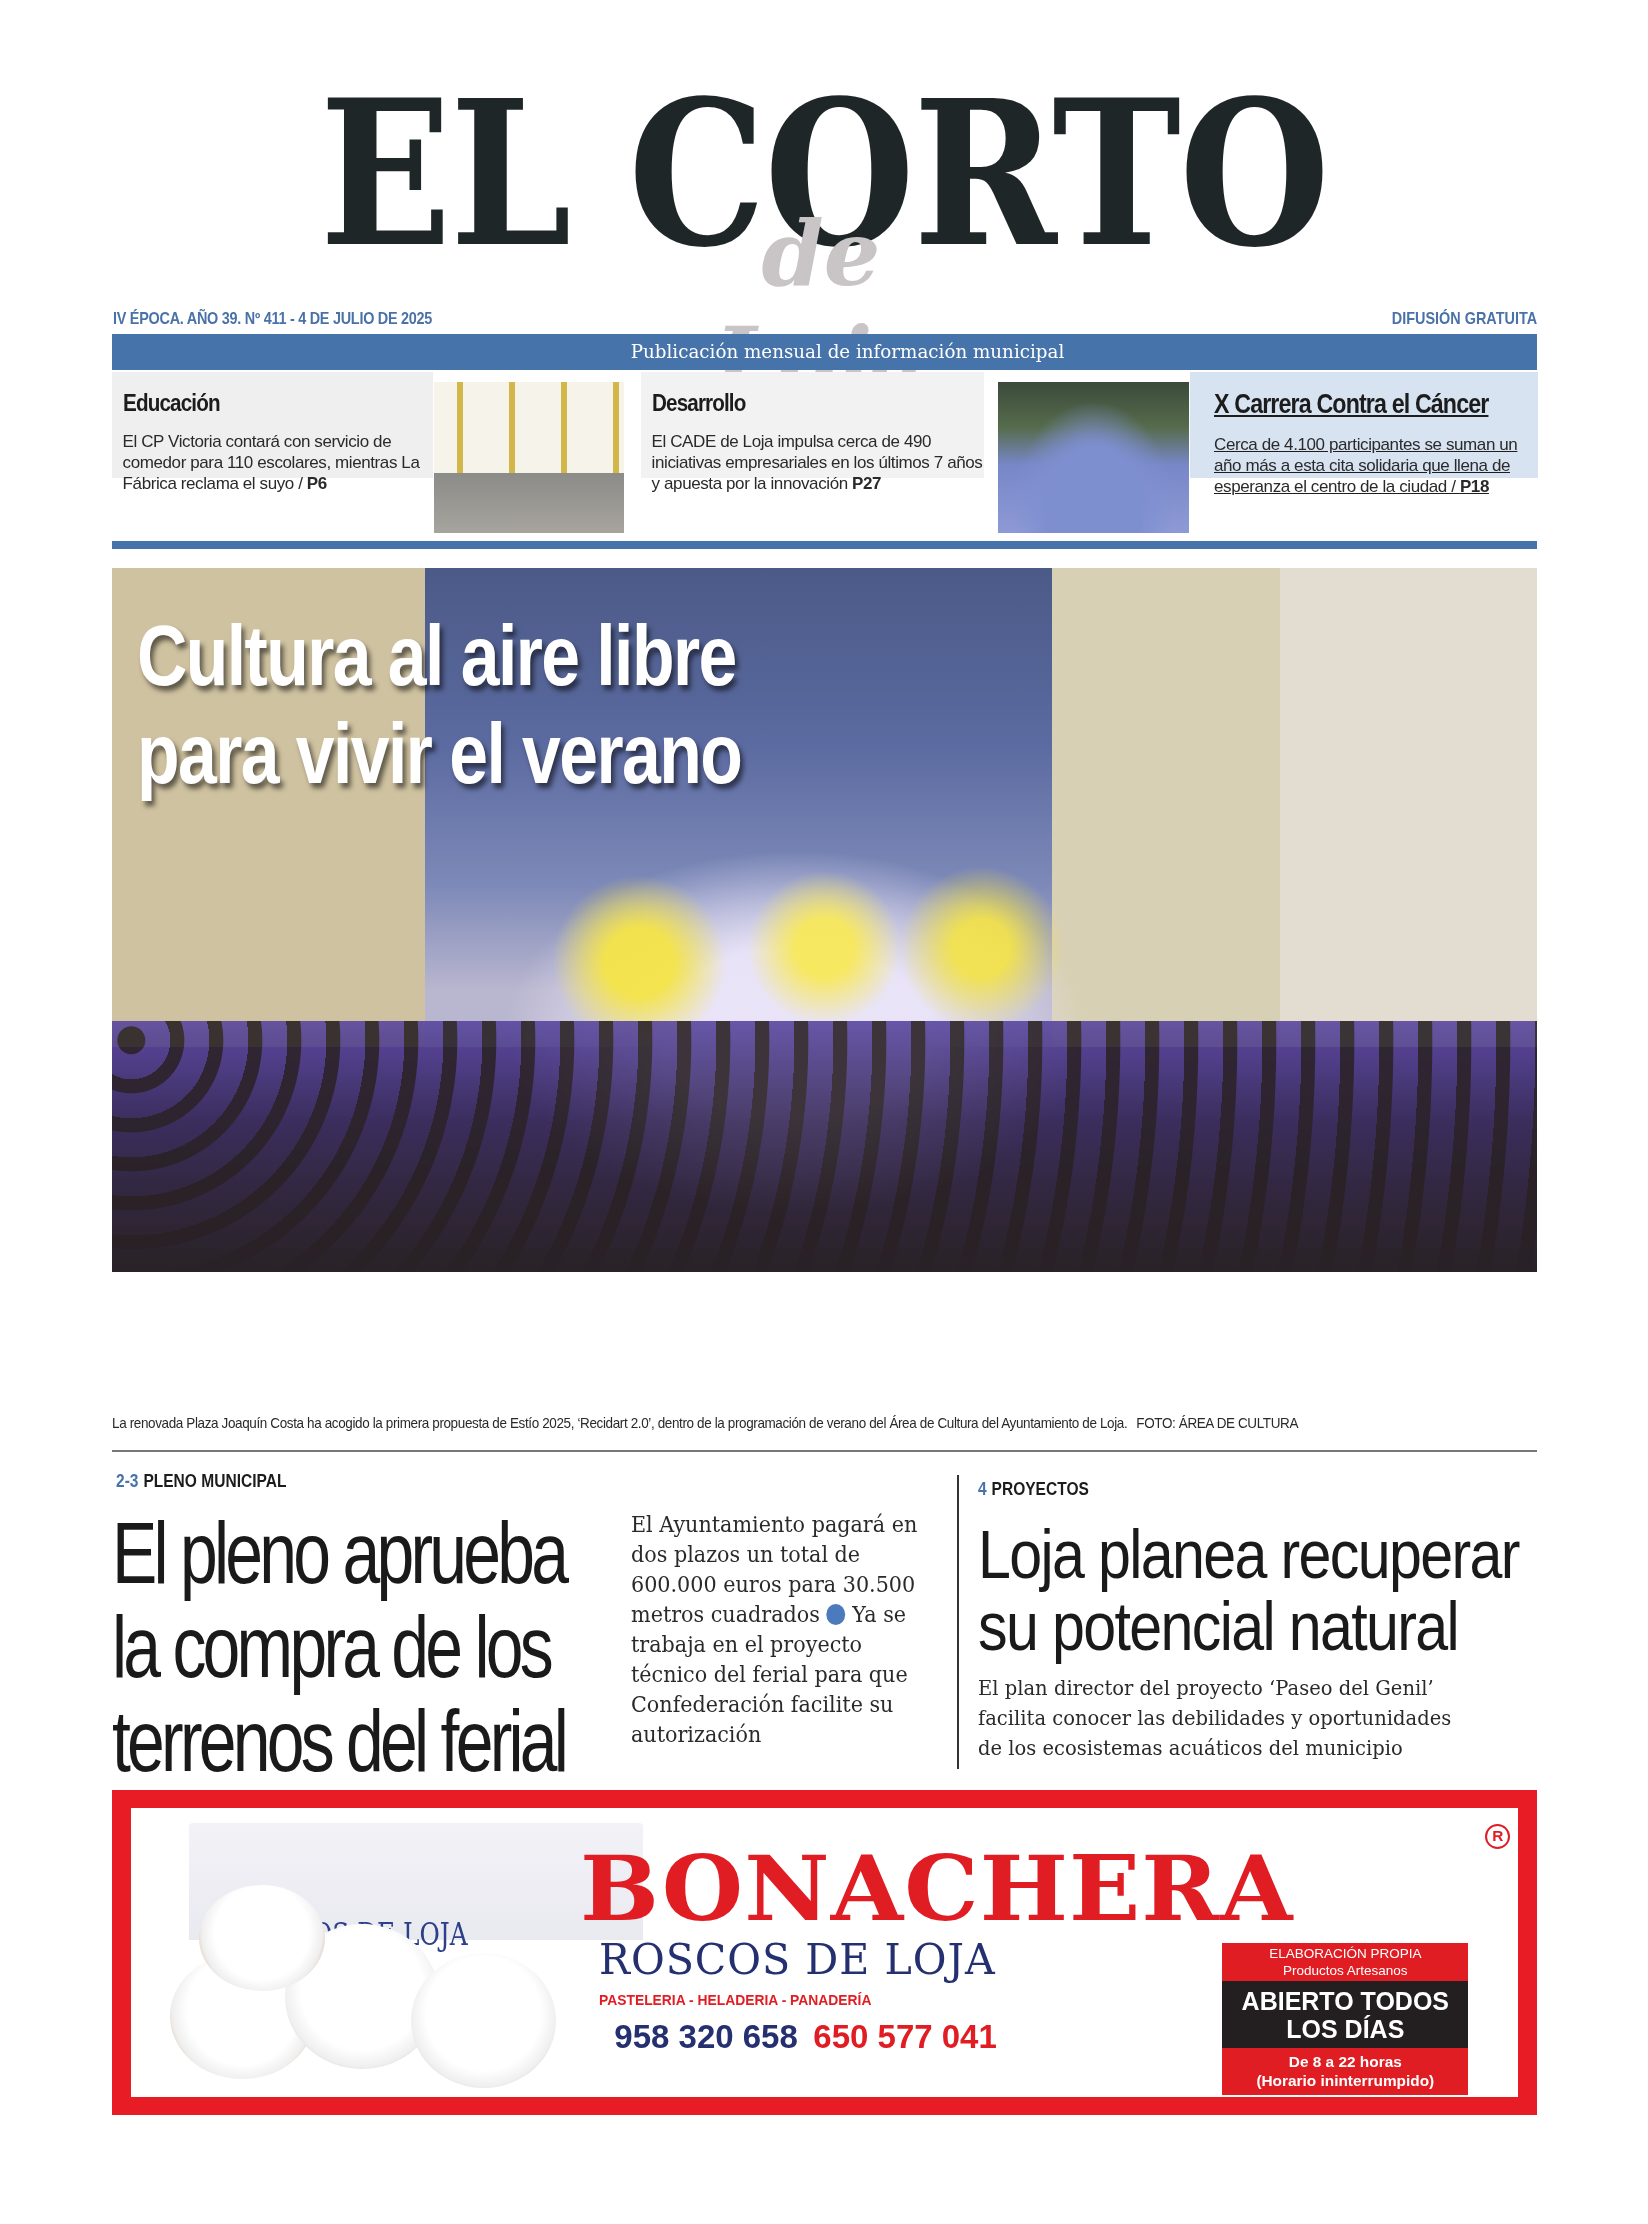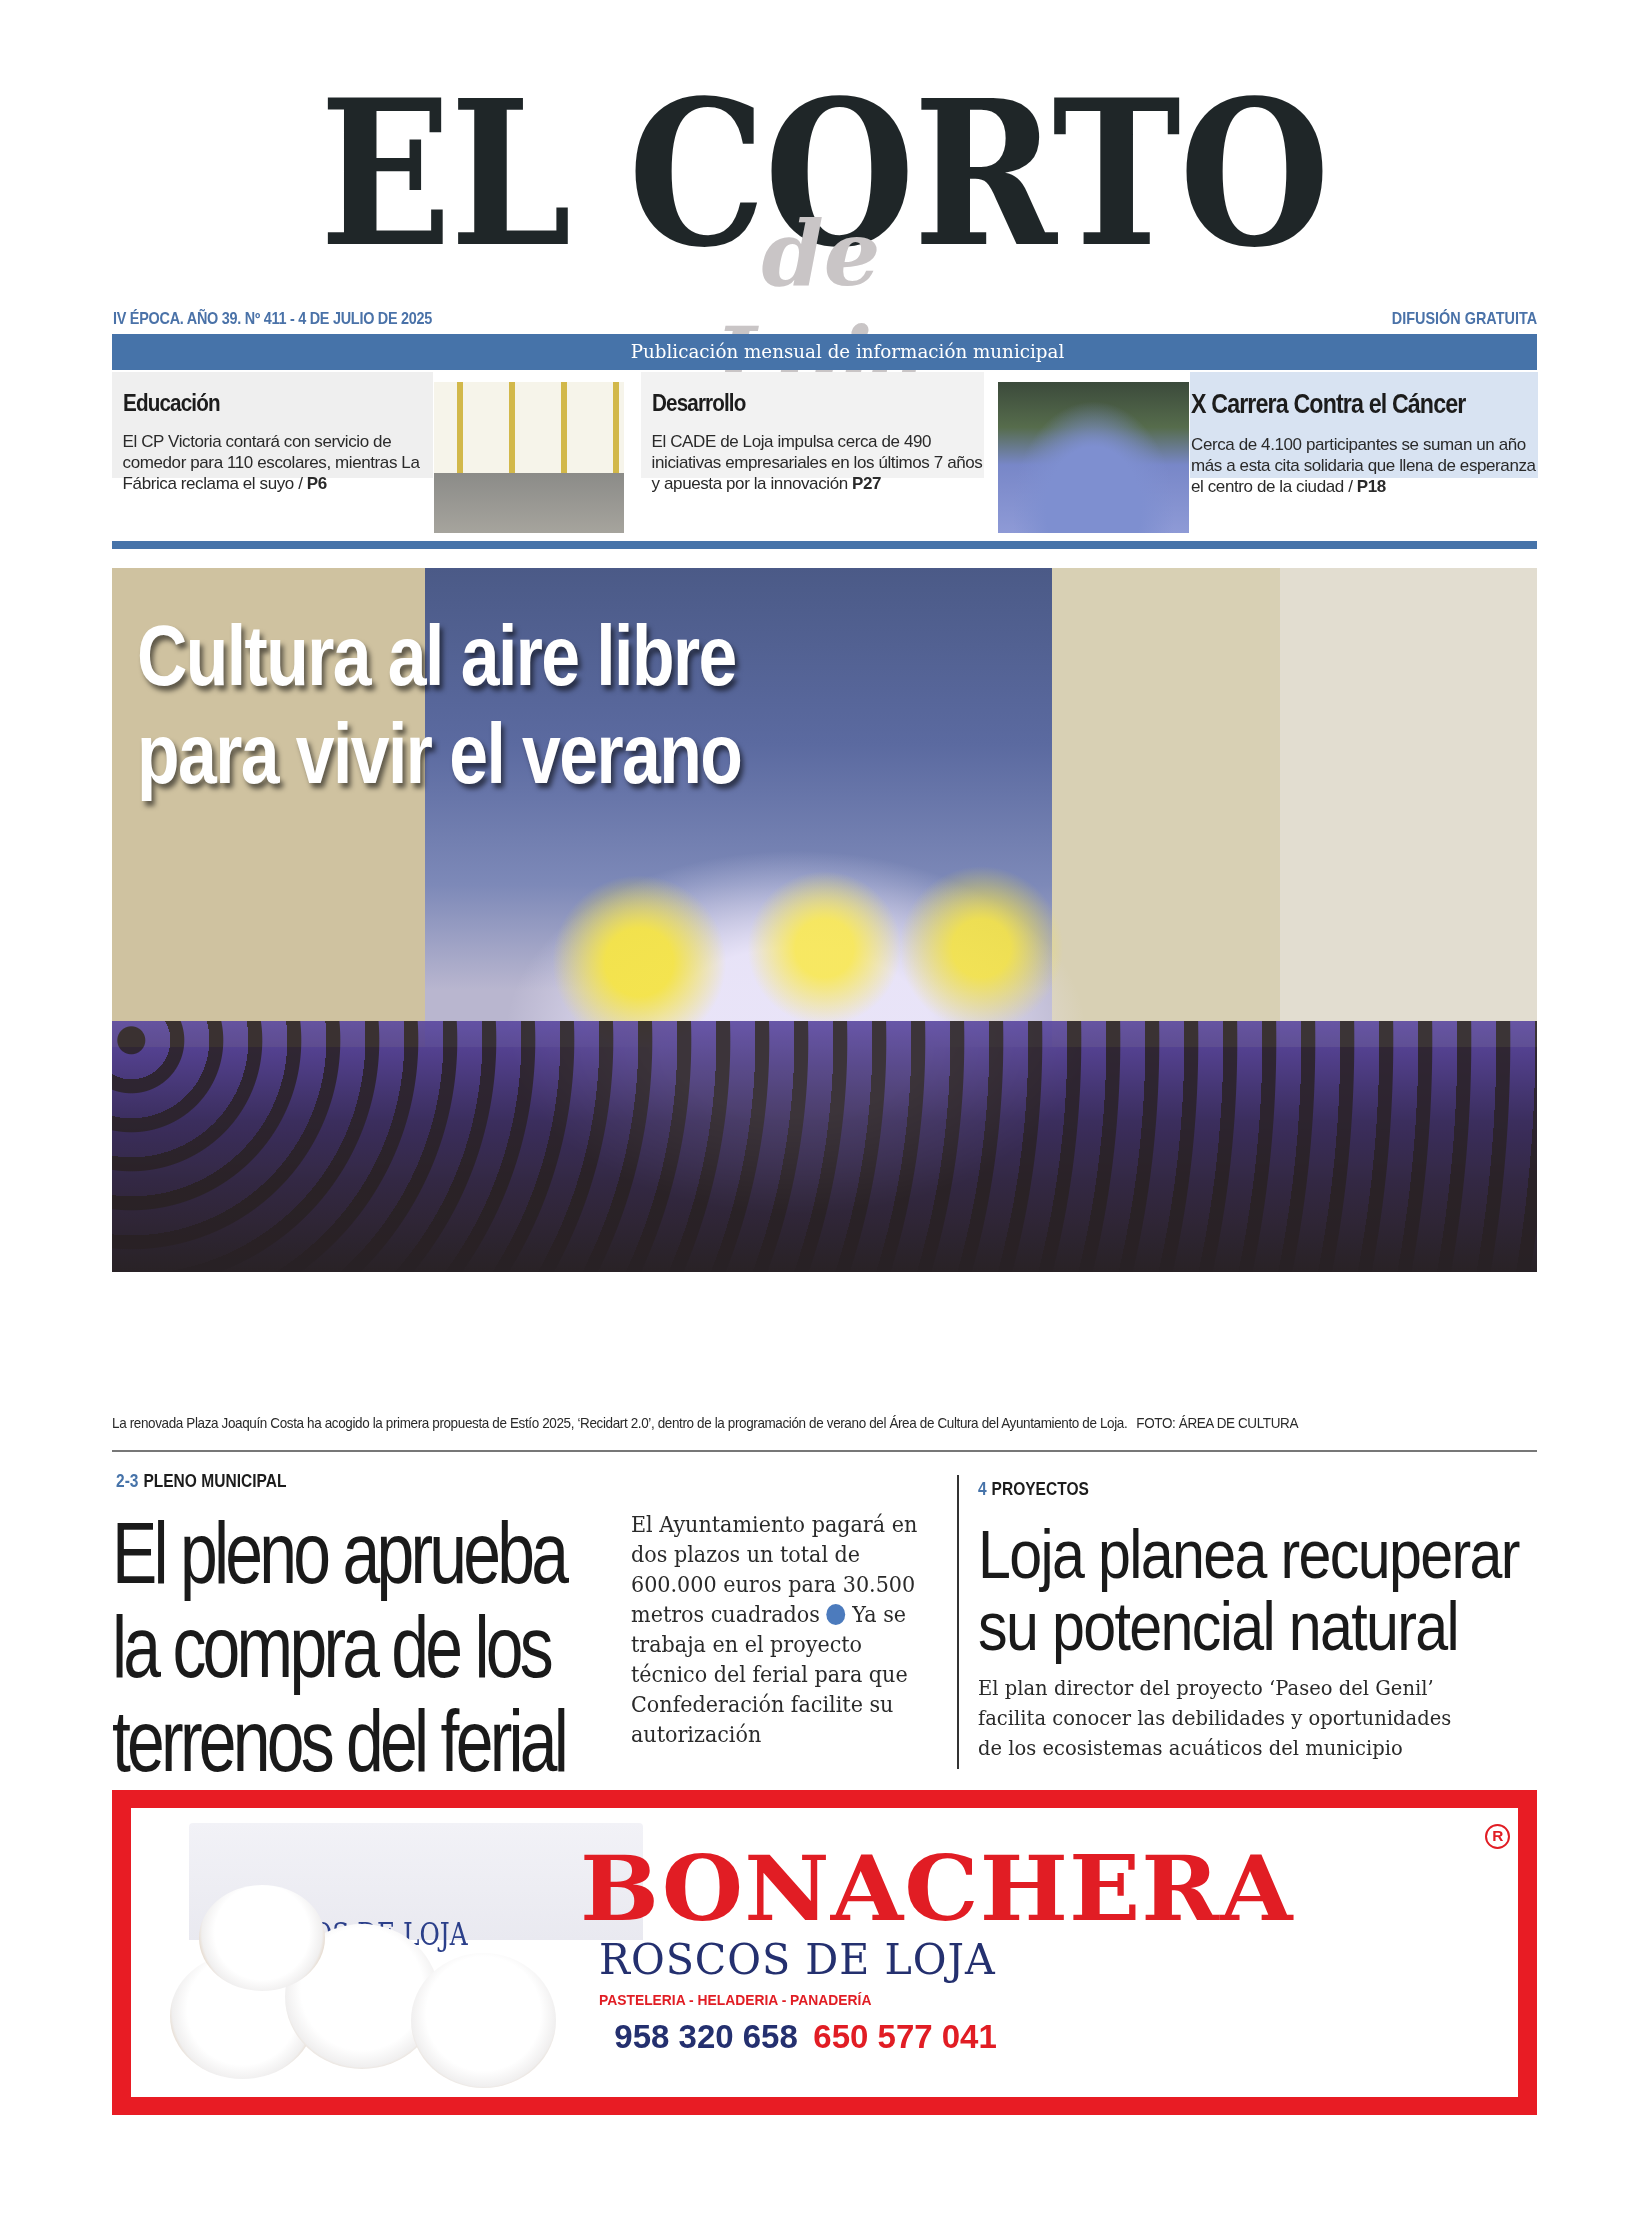--- a/index.html
+++ b/index.html
@@ -165,21 +165,21 @@
 
 <div class="abs teaser t-dev">
   <div class="teaser-pad">
     <div class="teaser-title">Desarrollo</div>
     <div class="teaser-text"><span>El CADE de Loja impulsa cerca de 490 iniciativas empresariales en los últimos 7 años y apuesta por la innovación </span><b>P27</b></div>
   </div>
 </div>
 
 <div class="abs t-run-photo"></div>
 <div class="abs teaser t-run">
-  <div class="teaser-pad" style="padding-left:1px;">
+  <div class="teaser-pad" style="padding-left:24px;text-decoration:underline;">
     <div class="teaser-title" style="font-size:27px;">X Carrera Contra el Cáncer</div>
     <div class="teaser-text"><span>Cerca de 4.100 participantes se suman un año más a esta cita solidaria que llena de esperanza el centro de la ciudad / </span><b>P18</b></div>
   </div>
 </div>
 
 <div class="abs blue-rule"></div>
 
 <div class="abs hero">
   <div class="abs hero-crowd"></div>
   <div class="abs hero-headline">
@@ -229,15 +229,29 @@
     <div class="abs ad-rosco" style="left:154px; top:116px; width:154px; height:145px;"></div>
     <div class="abs ad-rosco" style="left:280px; top:145px; width:145px; height:135px;"></div>
     <div class="abs ad-rosco" style="left:68px; top:77px; width:126px; height:106px;"></div>
 
     <div class="abs ad-brand">BONACHERA</div>
     <div class="abs ad-reg">R</div>
     <div class="abs ad-sub">ROSCOS DE LOJA</div>
     <div class="abs ad-services">PASTELERIA - HELADERIA - PANADERÍA</div>
     <div class="abs ad-phone1">958 320 658</div>
     <div class="abs ad-phone2">650 577 041</div>
+    <div class="abs ad-panel">
+      <div class="ad-panel-top">
+        <div>ELABORACIÓN PROPIA</div>
+        <div>Productos Artesanos</div>
+      </div>
+      <div class="ad-panel-mid">
+        <div>ABIERTO TODOS</div>
+        <div>LOS DÍAS</div>
+      </div>
+      <div class="ad-panel-bot">
+        <div>De 8 a 22 horas</div>
+        <div>(Horario ininterrumpido)</div>
+      </div>
+    </div>
   </div>
 </div>
 
 
 </body></html>

